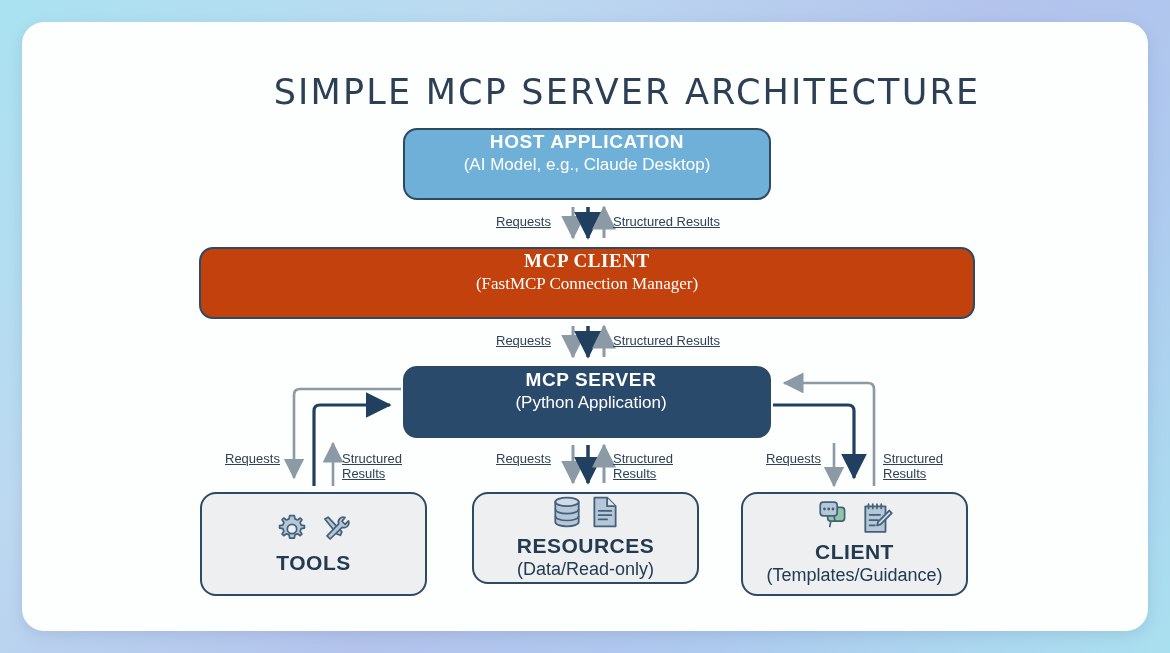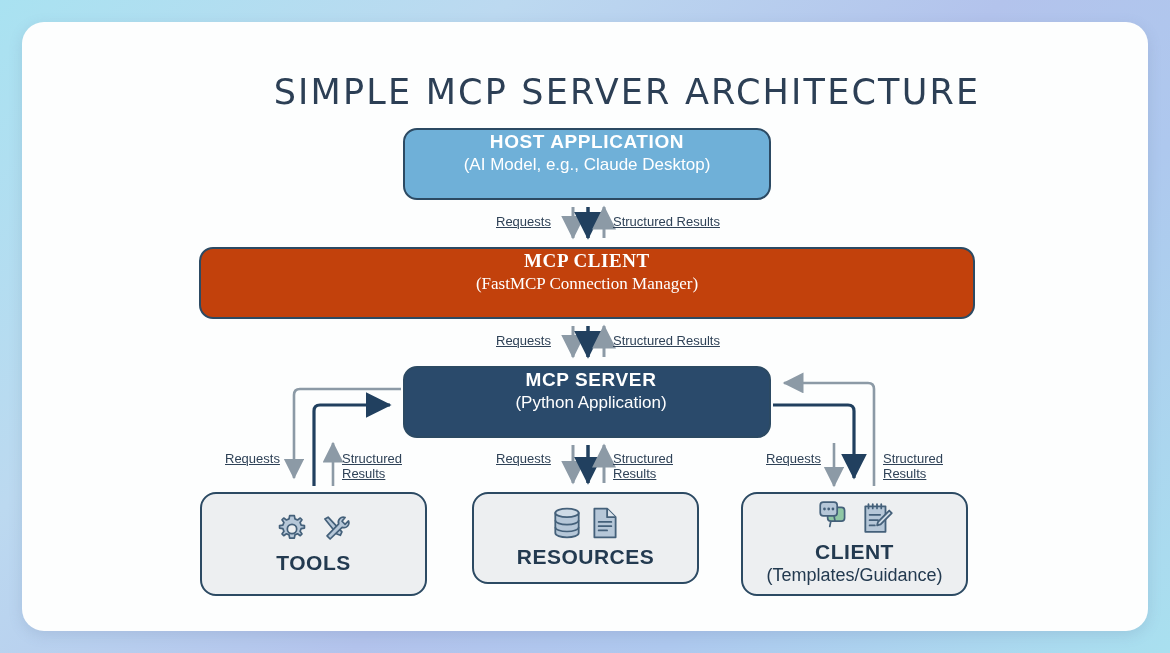--- a/index.html
+++ b/index.html
@@ -146,20 +146,21 @@
       <path d="M3 2.5 h12 l8 8 v19 h-20z" fill="#b6c7d8" stroke="#44607a" stroke-width="1.7" stroke-linejoin="round"></path>
       <path d="M15 2.5 v8 h8" fill="#dde5ed" stroke="#44607a" stroke-width="1.7" stroke-linejoin="round"></path>
       <g stroke="#44607a" stroke-width="1.6" stroke-linecap="round">
         <line x1="7" y1="15" x2="19" y2="15"></line>
           <line x1="7" y1="19" x2="19" y2="19"></line>
         <line x1="7" y1="23" x2="15" y2="23"></line>
       </g>
     </svg>
   </div>
   <div class="lt1">RESOURCES</div>
+  <div class="lt2">(Data/Read-only)</div>
 </div>
 
 <div class="leaf" id="prompts">
   <div class="icons">
     <svg width="36" height="34" viewBox="0 0 34 32">
       <path d="M14 19 h10 a3 3 0 0 0 3-3 v-7 a3 3 0 0 0-3-3 h-10 a3 3 0 0 0-3 3 v7 a3 3 0 0 0 3 3 l-1 5z" fill="#8fc7a4" stroke="#44607a" stroke-width="1.6" stroke-linejoin="round"></path>
       <path d="M17 14 h-10 a3 3 0 0 1-3-3 v-7 a3 3 0 0 1 3-3 h10 a3 3 0 0 1 3 3 v7 a3 3 0 0 1-3 3 l1 5z" fill="#b6c7d8" stroke="#44607a" stroke-width="1.6" stroke-linejoin="round"></path>
       <g fill="#44607a">
           <circle cx="8" cy="7.5" r="1.3"></circle>
           <circle cx="12" cy="7.5" r="1.3"></circle>

